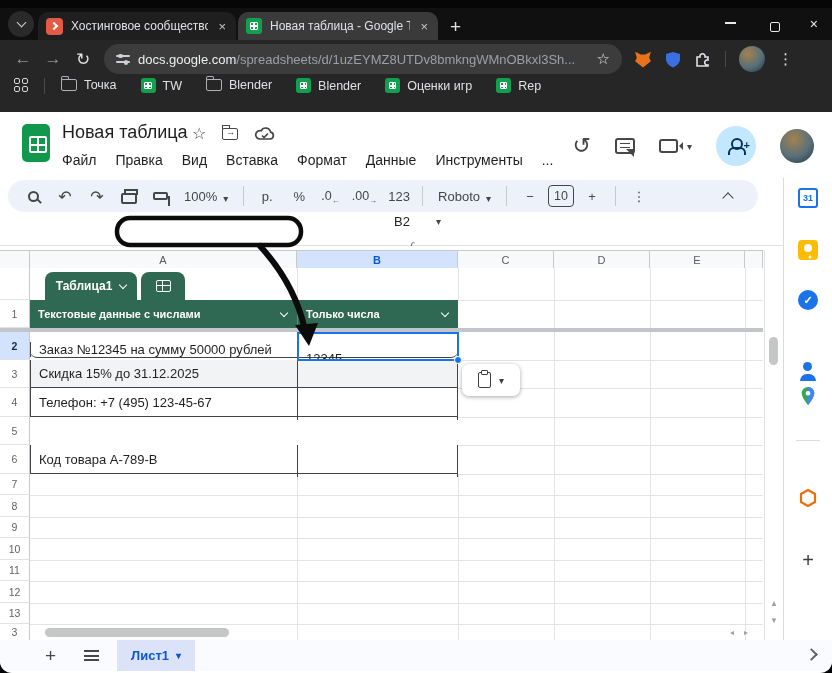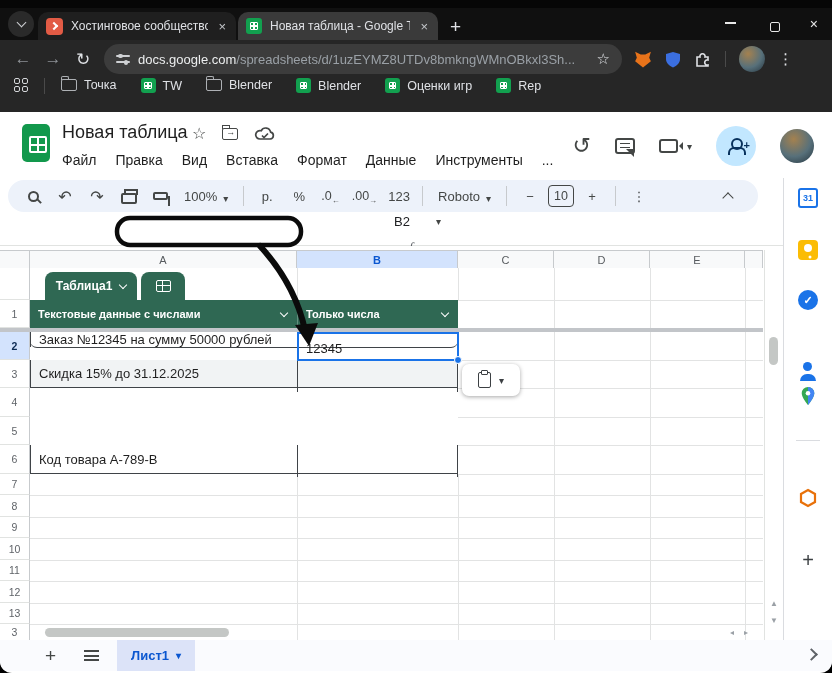--- a/index.html
+++ b/index.html
@@ -449,26 +449,30 @@
       <span style="white-space:nowrap;overflow:hidden;">Текстовые данные с числами</span>
         <span class="wchev"></span>
     </div>
     <div class="thead" style="left:297px;width:161px;border-left:1px solid rgba(255,255,255,.25);">
       <span style="white-space:nowrap;overflow:hidden;">Только числа</span>
         <span class="wchev"></span>
     </div>
 
     <div class="freeze"></div>
 
-    <div class="trow" style="top:86px;height:16px;border-radius:7px;">
+    <div class="trow" style="top:96px;height:16px;border-radius:7px;">
       <div class="ca">Заказ №12345 на сумму 50000 рублей</div>
       <div class="cb">12345</div>
     </div>
     <div class="trow band" style="top:114px;height:28px;">
       <div class="ca">Скидка 15% до 31.12.2025</div>
+      <div class="cb"></div>
+    </div>
+    <div class="trow" style="top:142px;height:29px;">
+      <div class="ca">Телефон: +7 (495) 123-45-67</div>
       <div class="cb"></div>
     </div>
     <div class="trow" style="top:199px;height:29px;">
       <div class="ca">Код товара A-789-B</div>
       <div class="cb"></div>
     </div>
 
     <div class="selbox"></div>
     <div class="fillhandle"></div>
 

